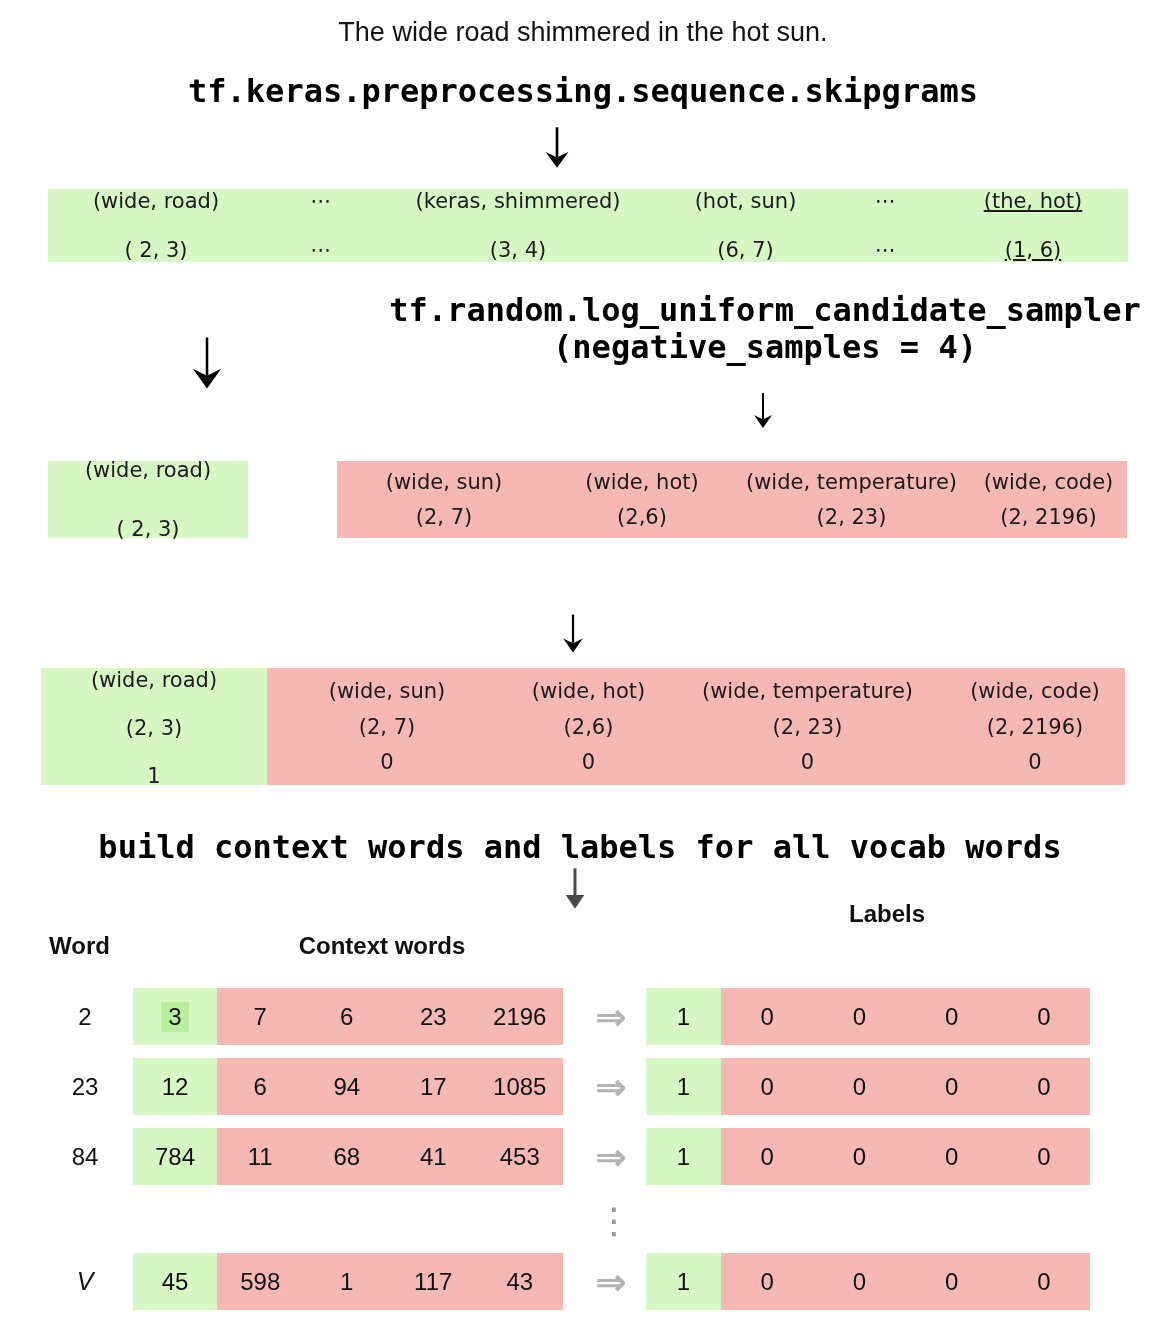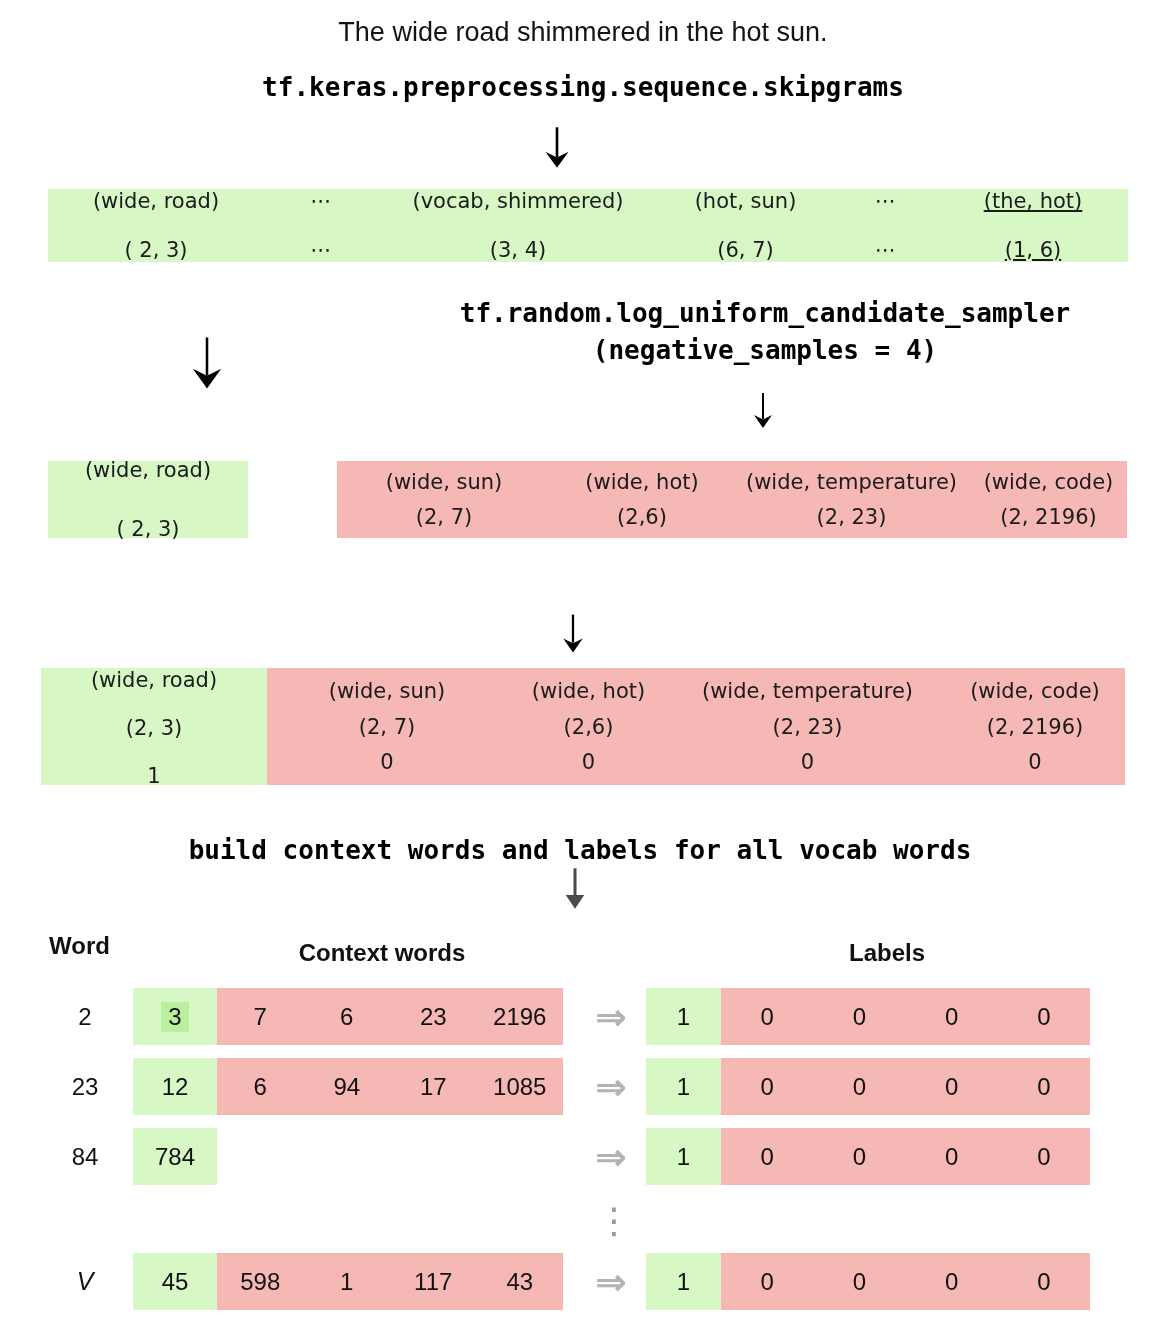--- a/index.html
+++ b/index.html
@@ -1,23 +1,23 @@
 <!DOCTYPE html>
 <html><head>
 <meta charset="utf-8">
 <style>
   html,body{margin:0;padding:0;background:#ffffff;}
   #canvas{position:relative;width:1166px;height:1332px;background:#ffffff;overflow:hidden;
           font-family:"DejaVu Sans",sans-serif;color:#1b1b1b;}
   .abs{position:absolute;}
   .centered{left:0;right:0;text-align:center;}
-  .cx{transform:translateX(-50%);white-space:nowrap;margin-top:7px;}
+  .cx{transform:translateX(-50%);white-space:nowrap;}
 
   .title{font-family:"Liberation Sans",sans-serif;font-size:27px;color:#141414;}
-  .code{font-family:"DejaVu Sans Mono",monospace;font-weight:bold;font-size:26px;color:#000;}
+  .code{font-family:"DejaVu Sans Mono",monospace;font-weight:bold;font-size:32px;color:#000;}
 
   .green{background:#d7f8c4;gap:24px;}
   .pink{background:#f5b8b5;}
 
   .band{left:48px;top:189px;width:1080px;height:73px;display:flex;flex-direction:column;
         justify-content:space-evenly;font-size:21px;}
   .band-row{display:flex;align-items:center;}
   .band-row > span{display:inline-block;text-align:center;}
   .bc0{width:216px;} .bc1{width:114px;} .bc2{width:280px;} .bc3{width:175px;} .bc4{width:105px;} .bc5{width:190px;text-decoration:underline;}
 
@@ -63,21 +63,21 @@
     <svg width="28" height="44" viewBox="0 0 24 38">
       <line x1="12" y1="2" x2="12" y2="28" stroke="#000" stroke-width="2.3"></line>
       <path d="M2,23 L12,37 L22,23 L12,28 Z" fill="#000"></path>
     </svg>
   </div>
 
   <div class="abs band green">
     <div class="band-row">
       <span class="bc0">(wide, road)</span>
       <span class="bc1">⋯</span>
-      <span class="bc2">(vocab, shimmered)</span>
+      <span class="bc2">(keras, shimmered)</span>
       <span class="bc3">(hot, sun)</span>
       <span class="bc4">⋯</span>
       <span class="bc5">(the, hot)</span>
     </div>
     <div class="band-row">
       <span class="bc0">( 2, 3)</span>
       <span class="bc1">⋯</span>
       <span class="bc2">(3, 4)</span>
       <span class="bc3">(6, 7)</span>
       <span class="bc4">⋯</span>
@@ -166,21 +166,21 @@
 
   <div class="abs" style="left:561px;top:866px;">
     <svg width="28" height="44" viewBox="0 0 24 38">
       <line x1="12" y1="2" x2="12" y2="27" stroke="#4a4a4a" stroke-width="2.6"></line>
       <path d="M4,25 L12,37 L20,25 Z" fill="#4a4a4a"></path>
     </svg>
   </div>
 
   <div class="abs thead" style="left:40px;top:932px;width:70px;text-align:right;">Word</div>
   <div class="abs thead cx" style="left:382px;top:932px;">Context words</div>
-  <div class="abs thead cx" style="left:887px;top:932px;text-align:center;">Labels</div>
+  <div class="abs thead cx" style="left:887px;top:900px;text-align:center;">Labels</div>
 
   <div class="abs wordlab" style="top:988px;">2</div>
   <div class="abs ctxbox" style="top:988px;">
     <div class="cell tgt green">
       <span class="hl">3</span>
     </div>
     <div class="rcells pink">
       <span class="cell">7</span>
       <span class="cell">6</span>
       <span class="cell">23</span>
@@ -215,20 +215,26 @@
       <span class="cell">0</span>
       <span class="cell">0</span>
       <span class="cell">0</span>
       <span class="cell">0</span>
     </div>
   </div>
 
   <div class="abs wordlab" style="top:1128px;">84</div>
   <div class="abs ctxbox" style="top:1128px;">
     <div class="cell tgt green">784</div>
+    <div class="rcells pink">
+      <span class="cell">11</span>
+      <span class="cell">68</span>
+      <span class="cell">41</span>
+      <span class="cell">453</span>
+    </div>
   </div>
   <div class="abs imp" style="top:1128px;">⇒</div>
   <div class="abs labbox" style="top:1128px;">
     <div class="cell lpos green">1</div>
     <div class="rcells pink">
       <span class="cell">0</span>
       <span class="cell">0</span>
       <span class="cell">0</span>
       <span class="cell">0</span>
     </div>

